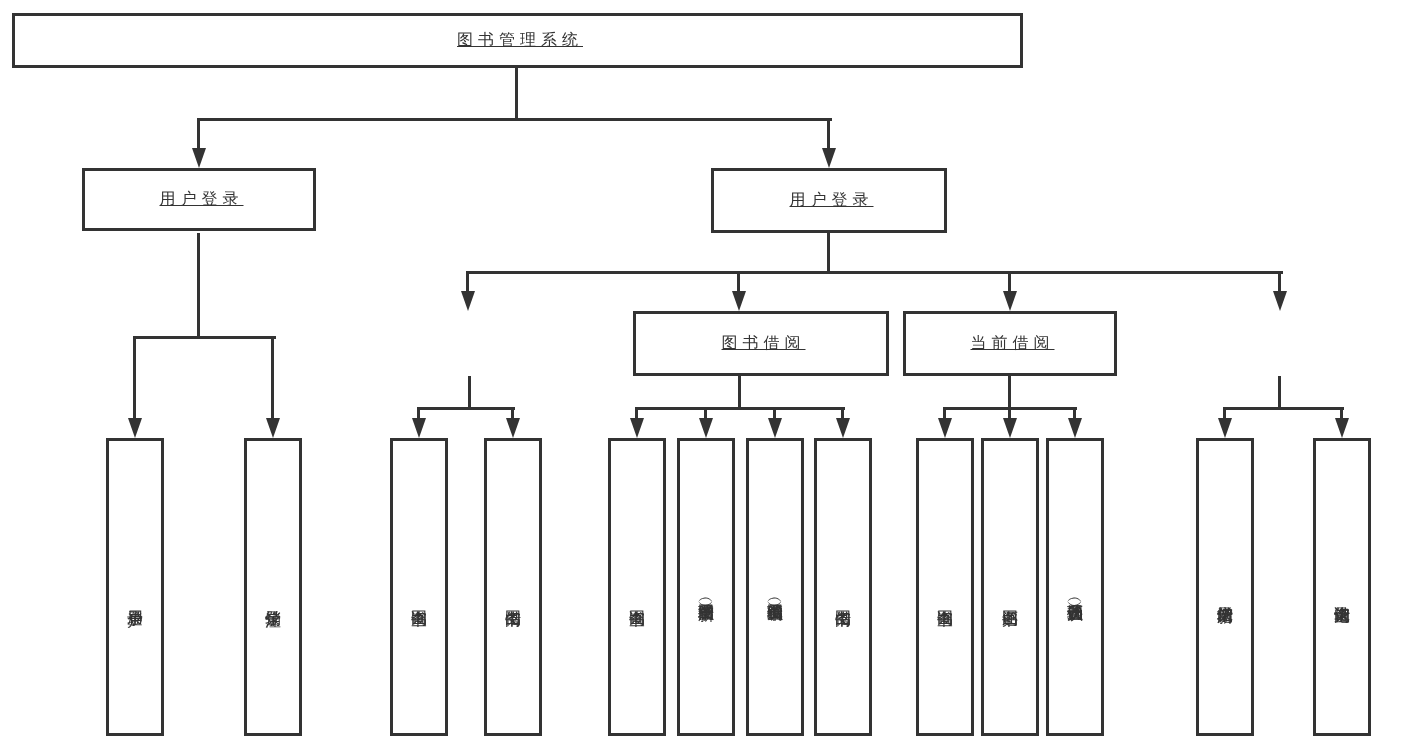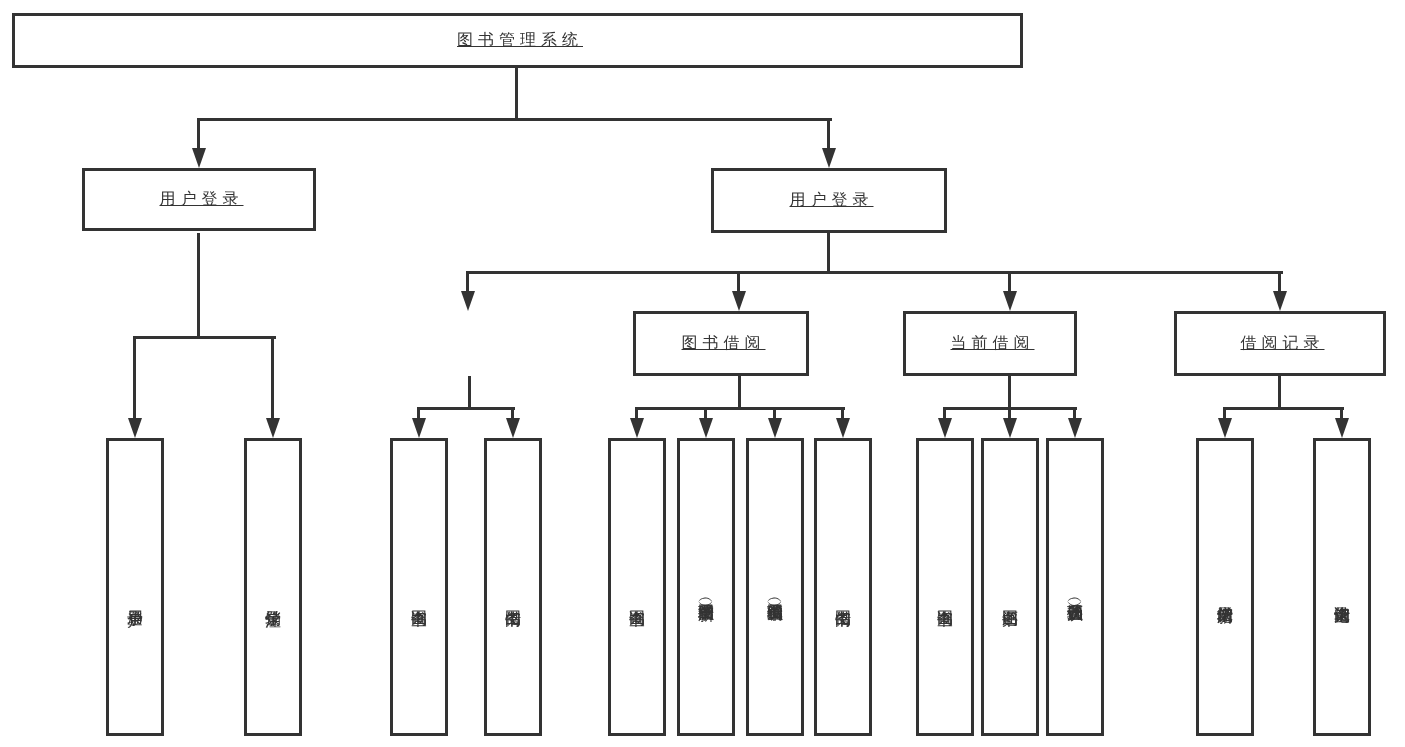--- a/index.html
+++ b/index.html
@@ -67,28 +67,25 @@
   <div class="hl" style="left:466px;top:271px;width:817px;"></div>
   <div class="vl" style="left:466px;top:271px;height:23px;"></div>
   <div class="ah" style="left:461px;top:291px;"></div>
   <div class="vl" style="left:737px;top:271px;height:23px;"></div>
   <div class="ah" style="left:732px;top:291px;"></div>
   <div class="vl" style="left:1008px;top:271px;height:23px;"></div>
   <div class="ah" style="left:1003px;top:291px;"></div>
   <div class="vl" style="left:1278px;top:271px;height:23px;"></div>
   <div class="ah" style="left:1273px;top:291px;"></div>
 
-  <div class="node" style="left:633px;top:311px;width:176px;height:65px;">
+  <div class="node" style="left:633px;top:311px;width:256px;height:65px;">
     <span class="lbl">图书借阅</span>
   </div>
-  <div class="node" style="left:903px;top:311px;width:174px;height:65px;">
+  <div class="node" style="left:903px;top:311px;width:214px;height:65px;">
     <span class="lbl">当前借阅</span>
-  </div>
-  <div class="node" style="left:1174px;top:311px;width:212px;height:65px;">
-    <span class="lbl">借阅记录</span>
   </div>
 
   <div class="vl" style="left:468px;top:376px;height:34px;"></div>
   <div class="hl" style="left:417px;top:407px;width:98px;"></div>
   <div class="vl" style="left:417px;top:407px;height:13px;"></div>
   <div class="ah" style="left:412px;top:418px;"></div>
   <div class="vl" style="left:511px;top:407px;height:13px;"></div>
   <div class="ah" style="left:506px;top:418px;"></div>
 
   <div class="vl" style="left:738px;top:376px;height:34px;"></div>

